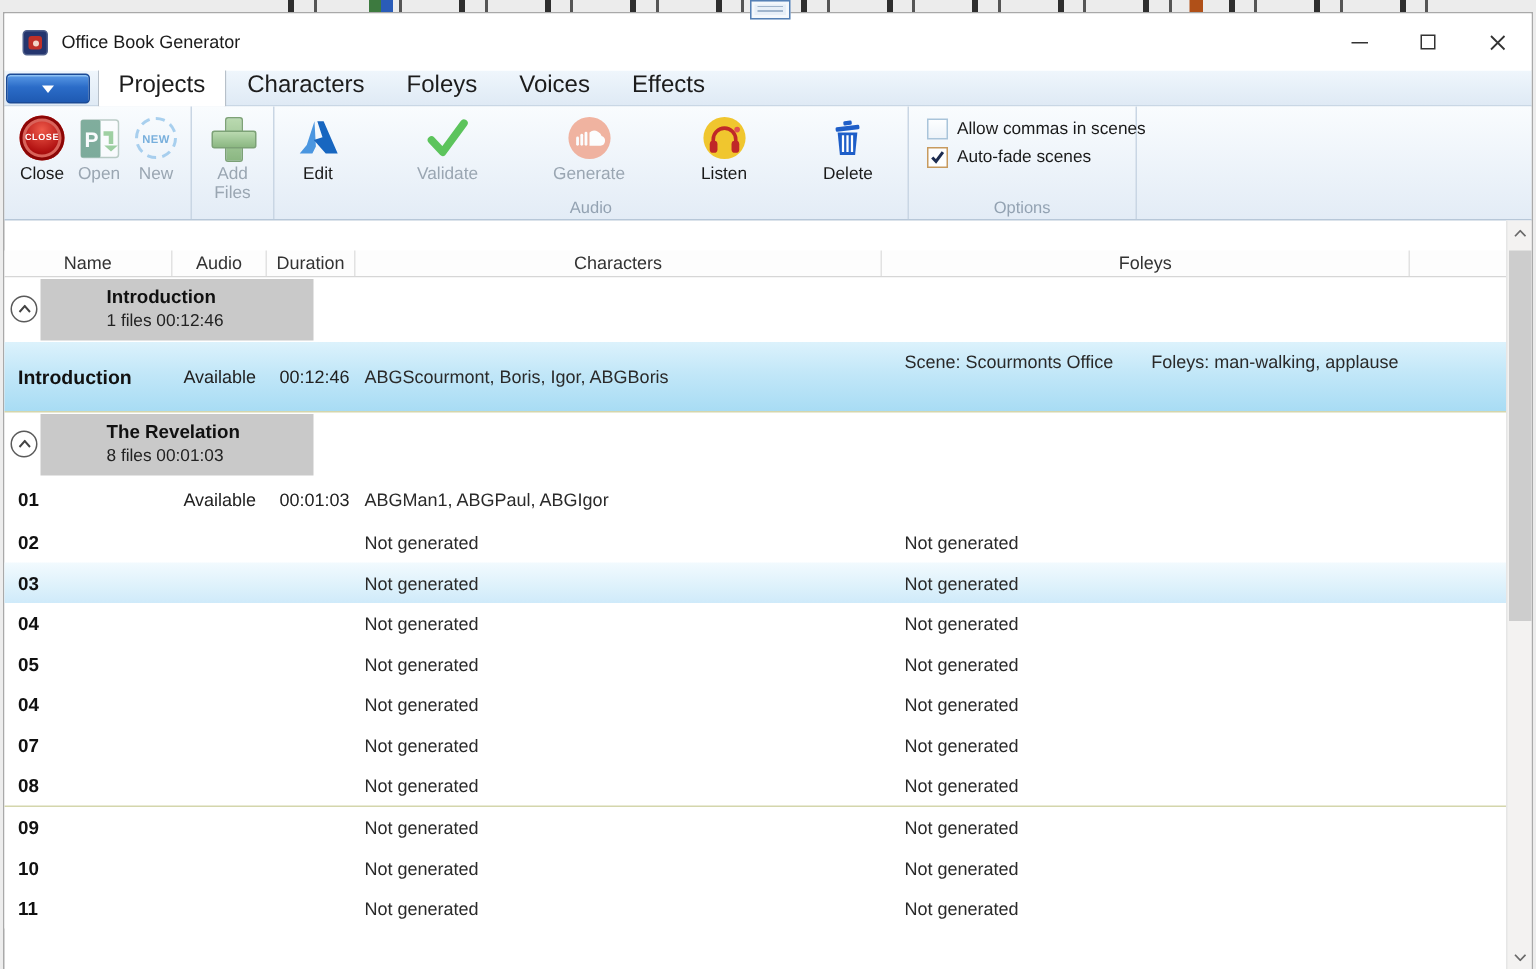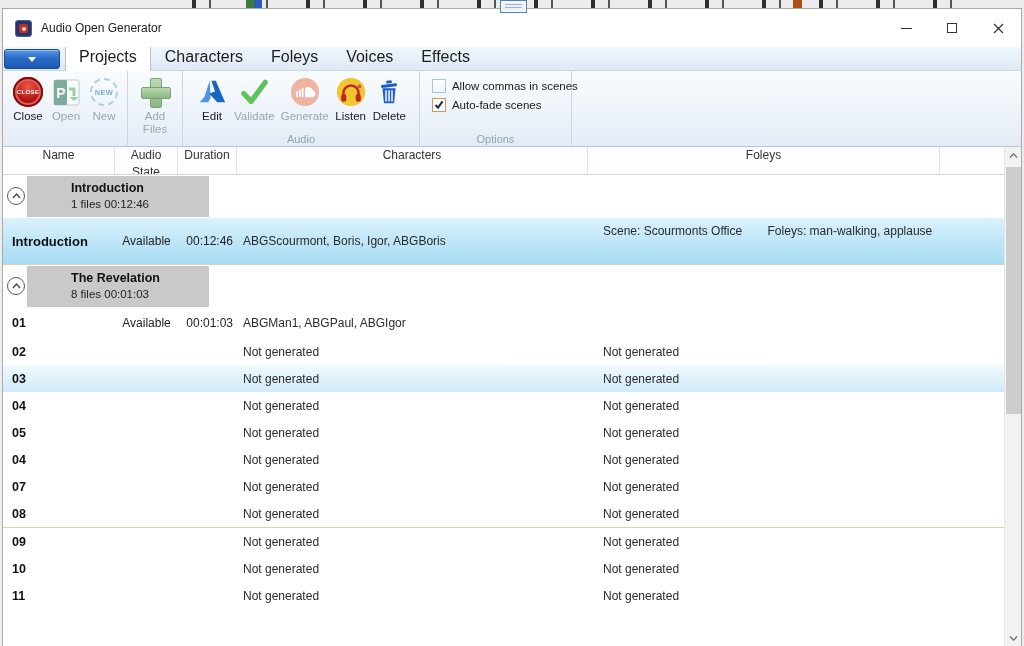--- a/index.html
+++ b/index.html
@@ -77,21 +77,21 @@
   
   .opts { display:flex; flex-direction:column; padding:6px 10px 0 8px; gap:5px; }
   .opt-row { display:flex; align-items:center; gap:6px; }
   .cbx { width:14px; height:14px; border:1px solid #a9c4da; background:linear-gradient(#fdfeff,#edf3f9);
     display:flex; align-items:center; justify-content:center; }
   .cbx.checked { border-color:#c79a5e; background:#fdfeff; }
   .opt-label { font-size:11.5px; color:#1a1a1a; white-space:nowrap; }
 
   
   .grid-cols { display:grid; grid-template-columns:112px 63px 59px 351px 352px 1fr; }
-  .grid-header { height:28px; width:calc(100% - 17px); background:#fdfdfd; border-bottom:1px solid #d6d6d6; }
+  .grid-header { height:18px; width:calc(100% - 17px); background:#fdfdfd; border-bottom:1px solid #d6d6d6;margin-top:20px; }
   .hcell { font-size:12px; color:#333; text-align:center; line-height:17px; border-right:1px solid #e2e2e2; overflow:hidden; }
   .hcell.filler { border-right:none; }
 
   
   .grid-body { width:calc(100% - 17px); background:#fff; }
   .section { }
   .section.divided { border-top:1px solid #d4d6ac; }
   .group-row { height:43px; display:flex; align-items:center; position:relative; }
   .expander { position:absolute; left:4px; top:12px; width:18px; height:18px; border-radius:50%;
     border:1px solid #5a5a5a; background:#fff; display:flex; align-items:center; justify-content:center; }
@@ -131,21 +131,21 @@
     <div class="bg-chip chip-orange"></div>
   </div>
   <div class="bg-minibox">
       <i></i>
     </div>
 
   <div class="app-window">
 
     <div class="titlebar">
       <div class="app-icon"></div>
-      <div class="title-text">Audio Open Generator</div>
+      <div class="title-text">Office Book Generator</div>
       <div class="win-controls">
         <div class="win-btn">
           <div class="ic-min"></div>
         </div>
         <div class="win-btn">
           <div class="ic-max"></div>
         </div>
         <div class="win-btn">
           <svg width="11" height="11" viewBox="0 0 11 11">
             <path d="M1 1 L10 10 M10 1 L1 10" stroke="#333" stroke-width="1.2"></path>
@@ -200,21 +200,21 @@
 
       <div class="rgroup">
         <div class="rbtn disabled" style="min-width:44px;">
           <div class="ricon dim2">
               <div class="ic-plus"></div>
             </div>
           <div class="rlabel" style="width:40px;">Add Files</div>
         </div>
       </div>
 
-      <div class="rgroup" style="padding-left:10px;padding-right:10px;">
+      <div class="rgroup" style="padding-left:10px;padding-right:20px;gap:44px;">
         <div class="rbtn">
           <div class="ricon">
             <svg width="30" height="30" viewBox="0 0 32 32">
               <path d="M13.5 4 L8 21 L3 27 h9 l2.5 -5 Z" fill="#4a96e0"></path>
               <path d="M15.5 4 h4.5 L30 27 h-8.5 L13 17.5 l6.2 -2 Z" fill="#1766c0"></path>
             </svg>
           </div>
           <div class="rlabel">Edit</div>
         </div>
         <div class="rbtn disabled">

